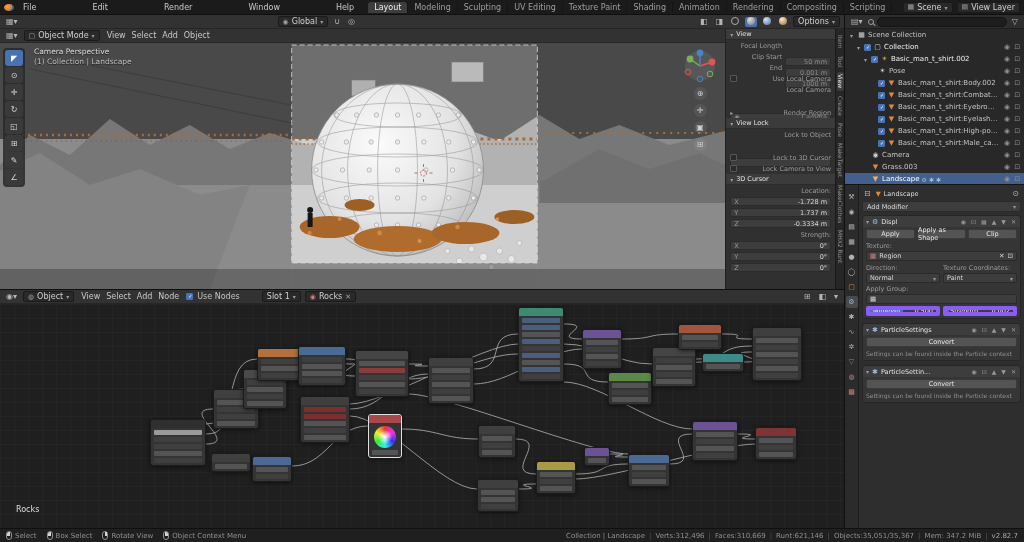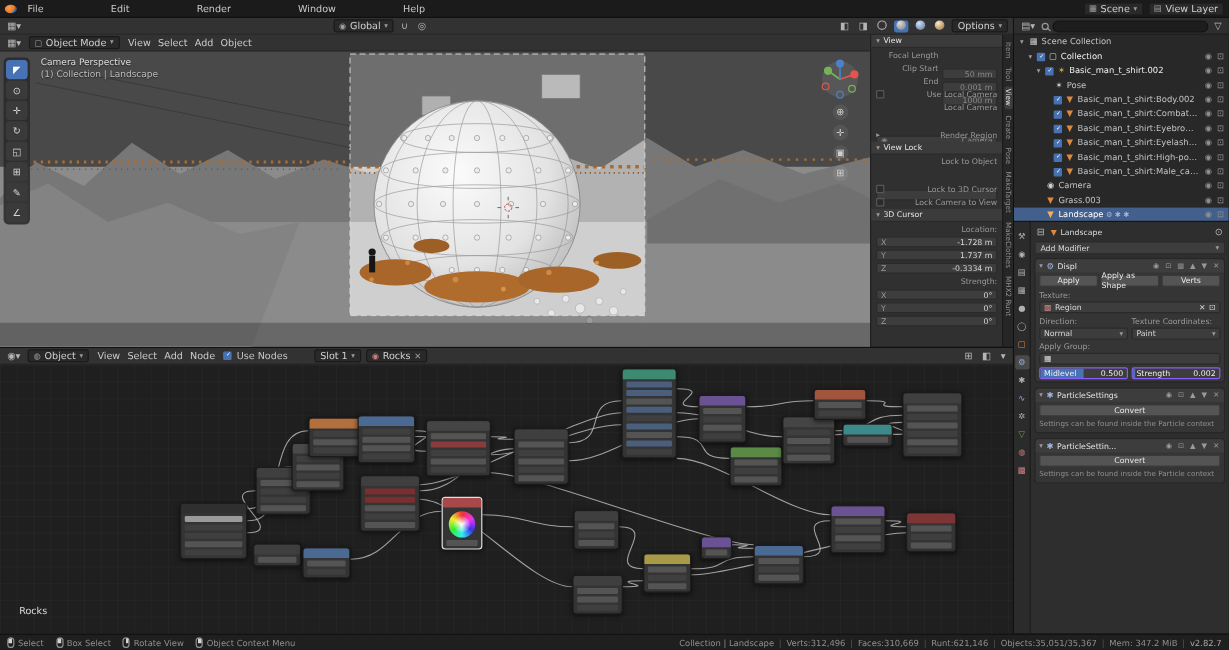--- a/index.html
+++ b/index.html
@@ -110,21 +110,21 @@
 .mod-h .sp{flex:1;}
 .mod-h .hic{color:#9a9a9a;font-size:6px;padding:0 1px;}
 .mod-b{padding:2px 3px;}
 .btn-row{display:flex;gap:2px;margin-bottom:3px;}
 .btn{flex:1;background:#545454;border:1px solid #3a3a3a;border-radius:2px;height:10px;display:flex;align-items:center;justify-content:center;color:#e8e8e8;}
 .flabel{color:#9a9a9a;margin:1px 0;}
 .dfield{background:#3d3d3d;border:1px solid #2a2a2a;border-radius:2px;height:10px;display:flex;align-items:center;gap:3px;padding:0 3px;color:#d8d8d8;margin-bottom:2px;}
 .dfield .sp{flex:1;}
 .two-col{display:flex;gap:3px;}
 .two-col>div{flex:1;min-width:0;}
-.slider{position:relative;background:#3d3d3d;border:1px solid #8b5cf6;border-radius:2px;height:10px;display:flex;align-items:center;justify-content:space-between;padding:0 3px;color:#eee;overflow:hidden;flex:1;}
+.slider{position:relative;background:#3d3d3d;border:4px solid #8b5cf6;border-radius:2px;height:10px;display:flex;align-items:center;justify-content:space-between;padding:0 3px;color:#eee;overflow:hidden;flex:1;}
 .slider .fill{position:absolute;left:0;top:0;bottom:0;background:#4772b3;}
 .slider span{position:relative;}
 .note{color:#8f8f8f;font-size:6px;margin:2px 0 1px;white-space:nowrap;overflow:hidden;}
 
 
 .statusbar{height:14px;background:#1f1f1f;border-top:1px solid #101010;display:flex;align-items:center;padding:0 6px;color:#8f8f8f;font-size:7px;flex:0 0 14px;}
 .sb-left{display:flex;align-items:center;gap:10px;}
 .sb-item{display:flex;align-items:center;gap:3px;}
 .mouse{display:inline-block;width:6px;height:9px;border:1px solid #8f8f8f;border-radius:3px;position:relative;}
 .mouse::before{content:"";position:absolute;background:#d5d5d5;}
@@ -142,20 +142,32 @@
 <div class="app">
 
   <div class="topbar">
     <span class="blogo"></span>
     <span style="display:flex;gap:48px;">
         <span class="menu-item">File</span>
         <span class="menu-item">Edit</span>
         <span class="menu-item">Render</span>
         <span class="menu-item">Window</span>
         <span class="menu-item">Help</span>
+      </span>
+    <span class="ws-wrap">
+        <span class="ws active">Layout</span>
+        <span class="ws">Modeling</span>
+        <span class="ws">Sculpting</span>
+        <span class="ws">UV Editing</span>
+        <span class="ws">Texture Paint</span>
+        <span class="ws">Shading</span>
+        <span class="ws">Animation</span>
+        <span class="ws">Rendering</span>
+        <span class="ws">Compositing</span>
+        <span class="ws">Scripting</span>
       </span>
     <span class="tb-right">
       <span class="chip">
           <span class="ci">▦</span>
           <span>Scene</span>
           <span class="arr">▾</span>
         </span>
       <span class="chip">
           <span class="ci">▤</span>
           <span>View Layer</span>
@@ -855,21 +867,21 @@
               <span class="hic">⊡</span>
               <span class="hic">▦</span>
               <span class="hic">▲</span>
               <span class="hic">▼</span>
               <span class="hic">✕</span>
             </div>
             <div class="mod-b">
               <div class="btn-row">
                 <span class="btn">Apply</span>
                 <span class="btn">Apply as Shape</span>
-                <span class="btn">Verts</span>
+                <span class="btn">Clip</span>
               </div>
               <div class="flabel">Texture:</div>
               <div class="dfield">
                 <span style="color:#c97f7f;">▩</span>
                 <span>Region</span>
                   <span class="sp"></span>
                 <span class="hic">✕</span>
                 <span class="hic">⊡</span>
               </div>
               <div class="two-col">

